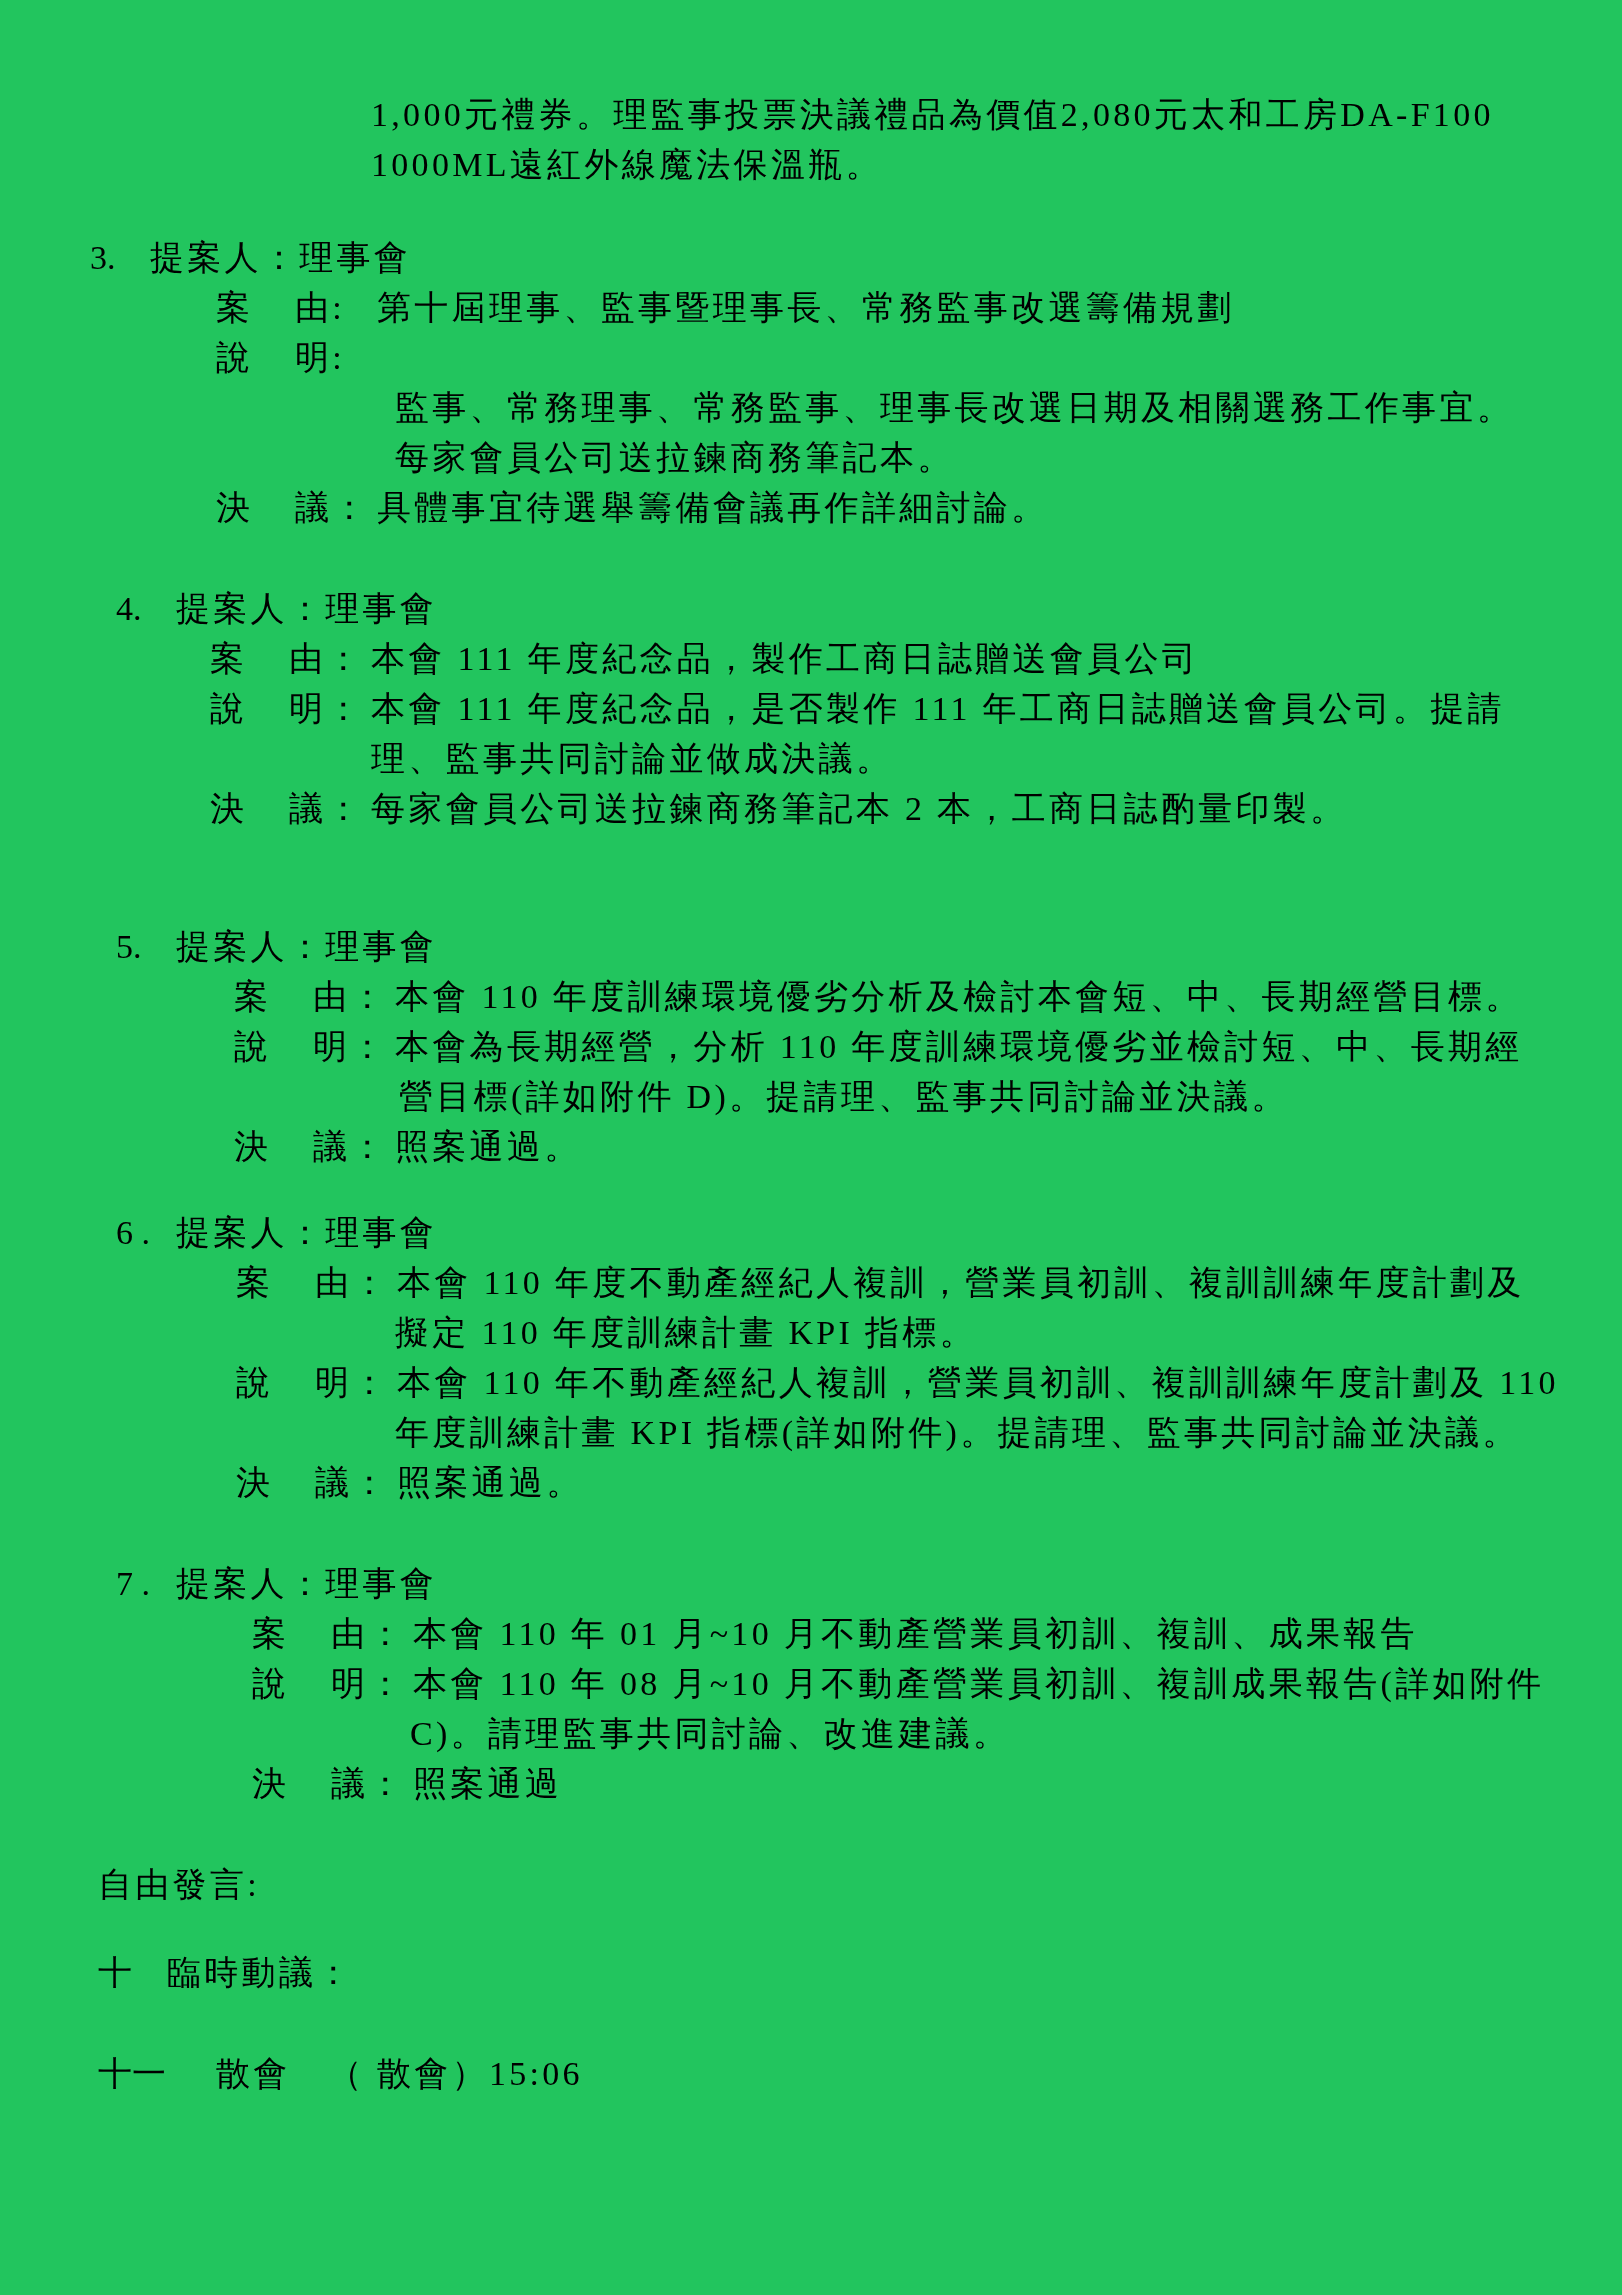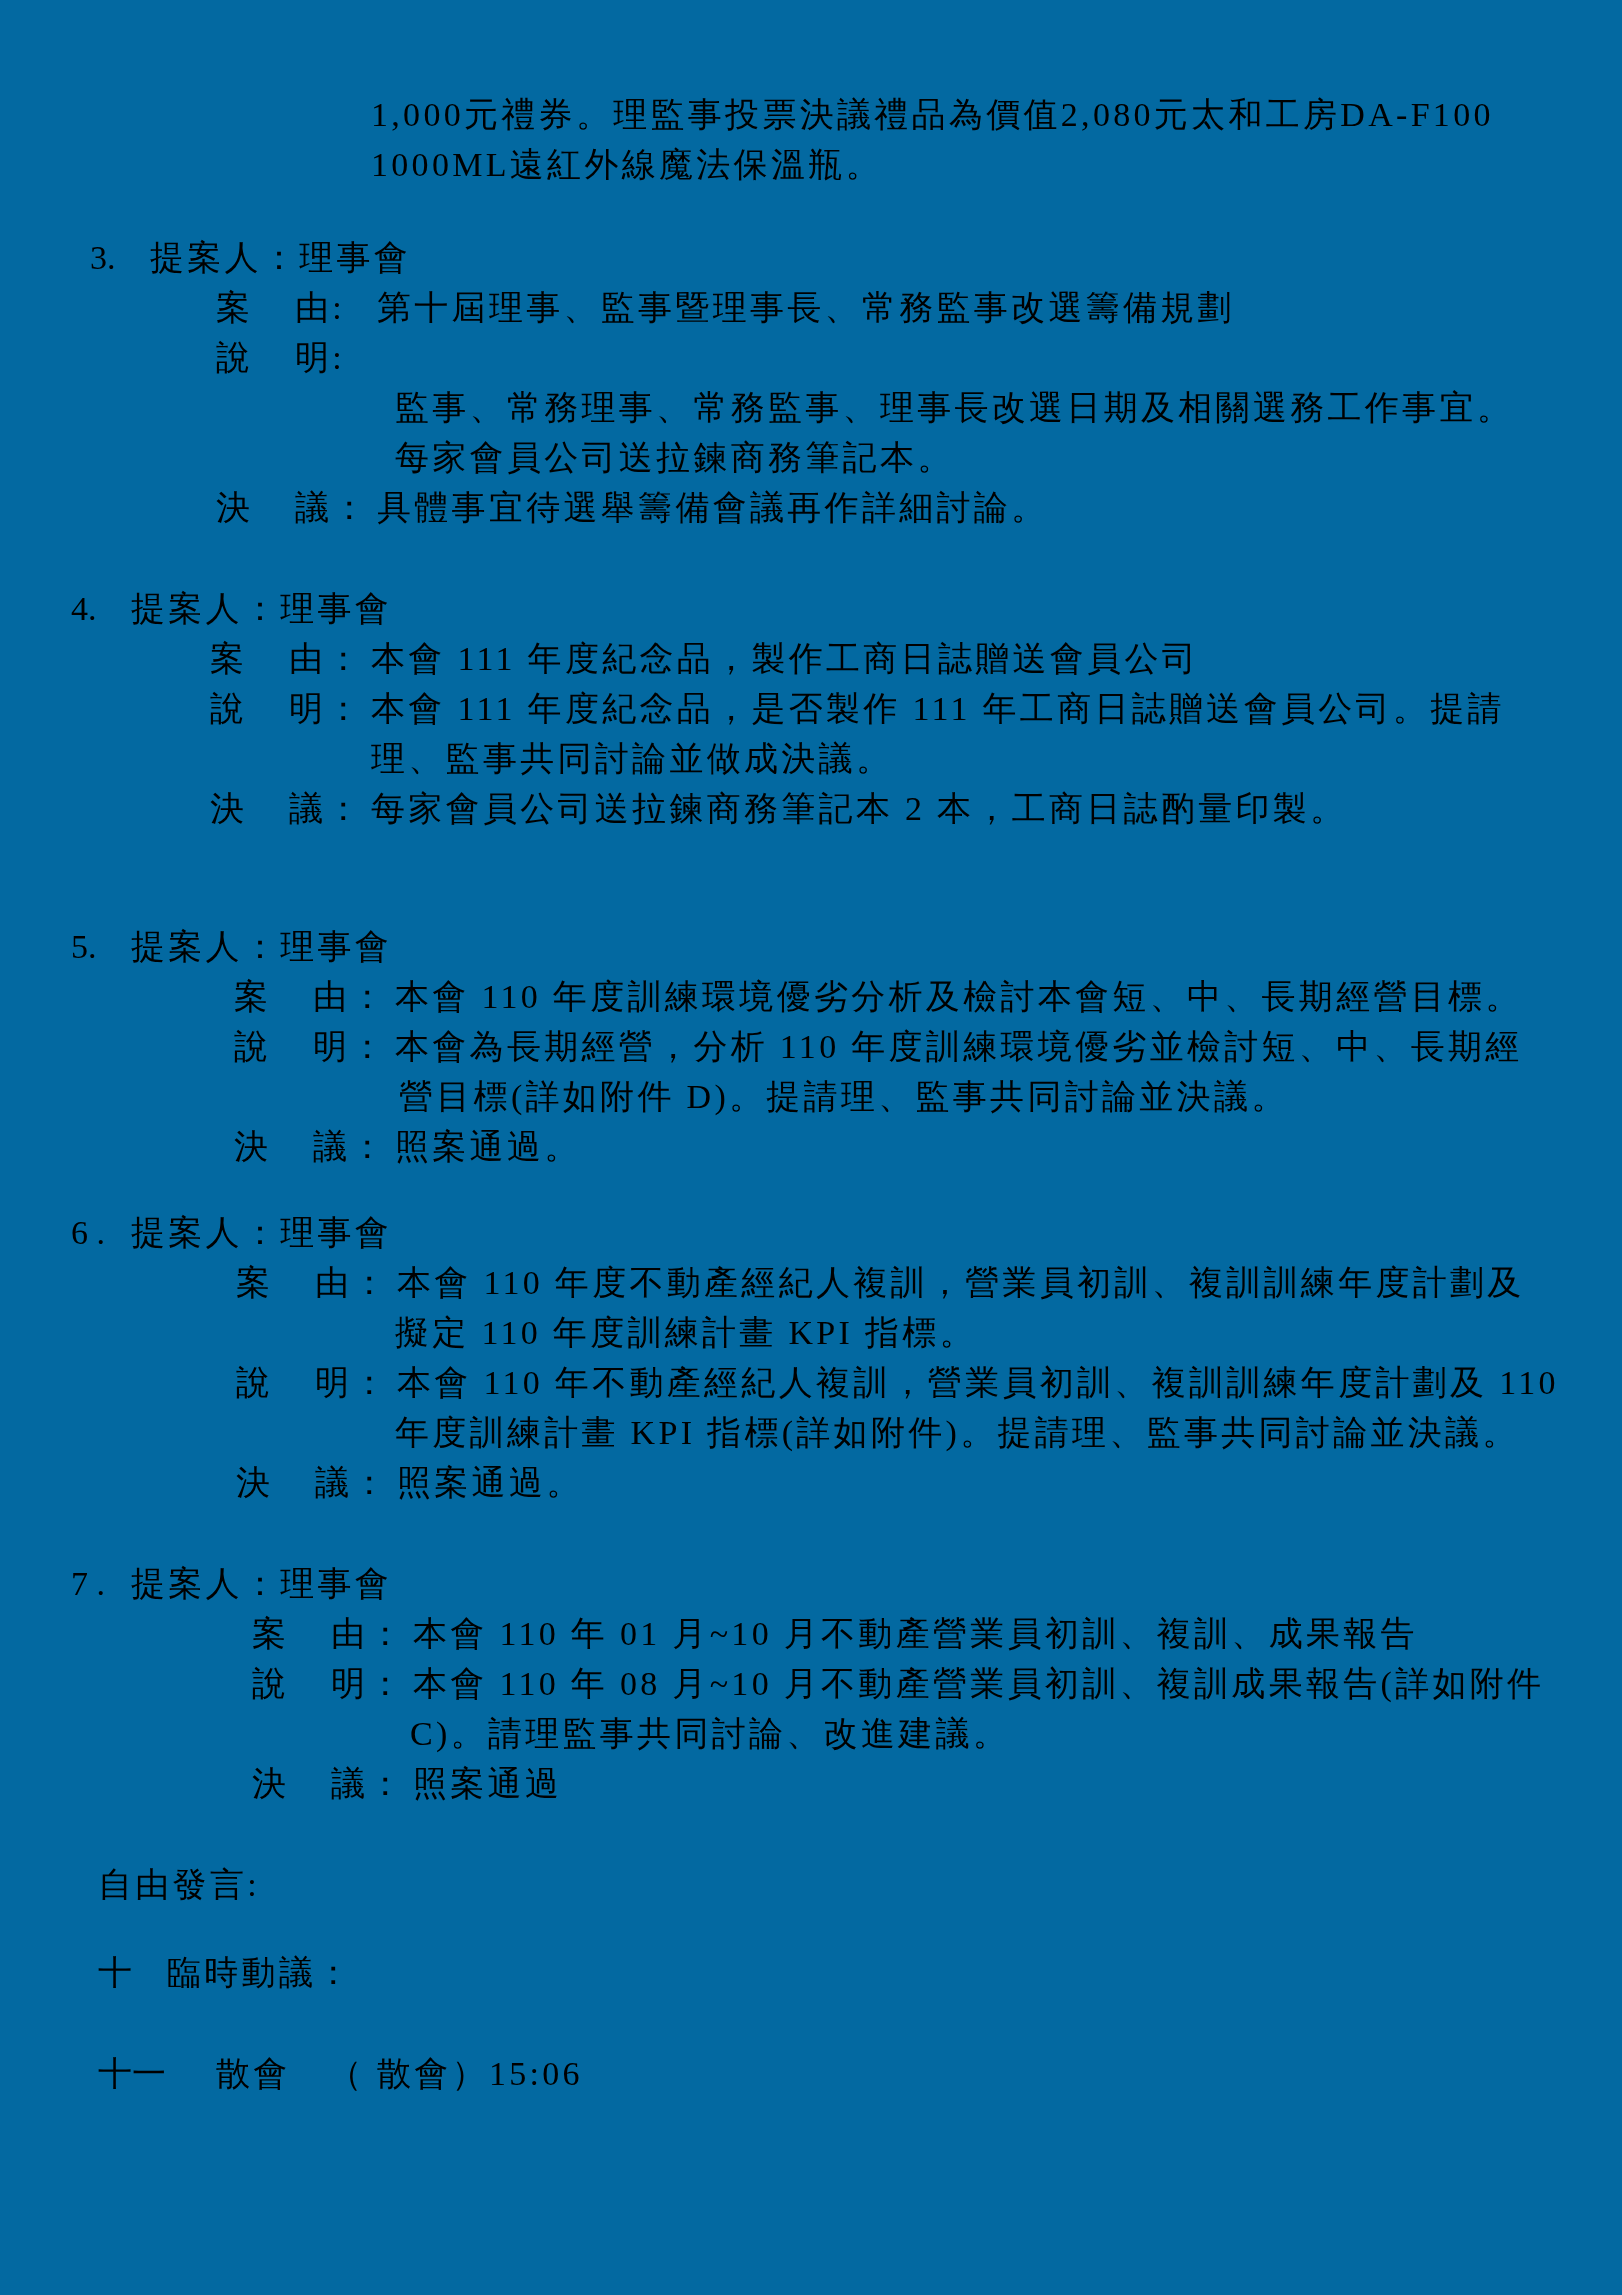--- a/index.html
+++ b/index.html
@@ -1,40 +1,40 @@
 <!DOCTYPE html>
 <html style="font-size:10.5px"><head>
 <meta charset="utf-8">
 <title>Document</title>
 <style>
   html,body{margin:0;padding:0;background:#ffffff;}
   .page{
     position:relative;
     width:1622px;
     height:2295px;
-    background:#0369a1;
+    background:#22c55e;
     color:#000000;
     font-family:"Liberation Serif","DejaVu Serif",serif;
     font-size:34px;
     letter-spacing:3.3px;
     box-sizing:border-box;
     padding-top:90px;
     overflow:hidden;
   }
   .line{line-height:50px;white-space:pre;}
   
   .cont .line{padding-left:371px;}
   
   .proposal{--lab:216px;--txt:395px;}
   .s3{--lab:216px;--txt:395px;margin-top:43px;}
   .s4{--lab:210px;--txt:371px;margin-top:51px;}
   .s5{--lab:234px;--txt:399px;margin-top:88px;}
   .s6{--lab:236px;--txt:395px;margin-top:36px;}
   .s7{--lab:252px;--txt:410px;margin-top:51px;}
-  .p-head{padding-left:71px;}
+  .p-head{padding-left:116px;}
   .s3 .p-head{padding-left:70px;margin-left:20px;}
   .p-num{display:inline-block;width:60px;letter-spacing:0;}
   .row{display:flex;padding-left:var(--lab);justify-content:space-between;}
   .lab{flex:0 0 161px;}
   .lab-a{display:inline-block;width:79px;}
   .txt{flex:1;}
   .wrap{padding-left:var(--txt);}
   
   .f-line{padding-left:98px;}
   .f-num{display:inline-block;width:69px;letter-spacing:0;}

